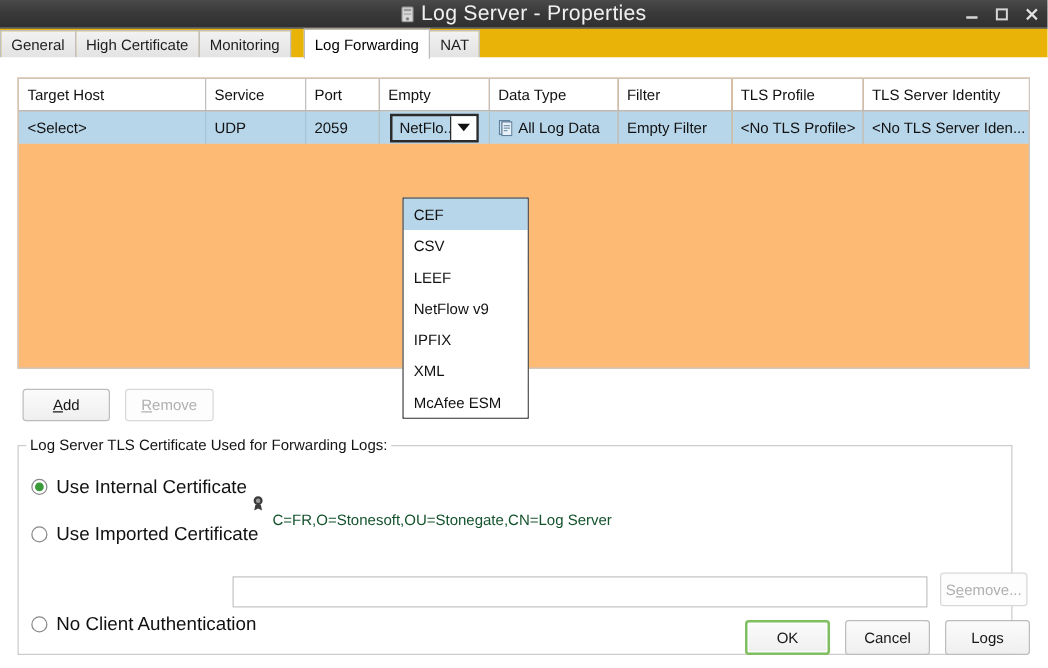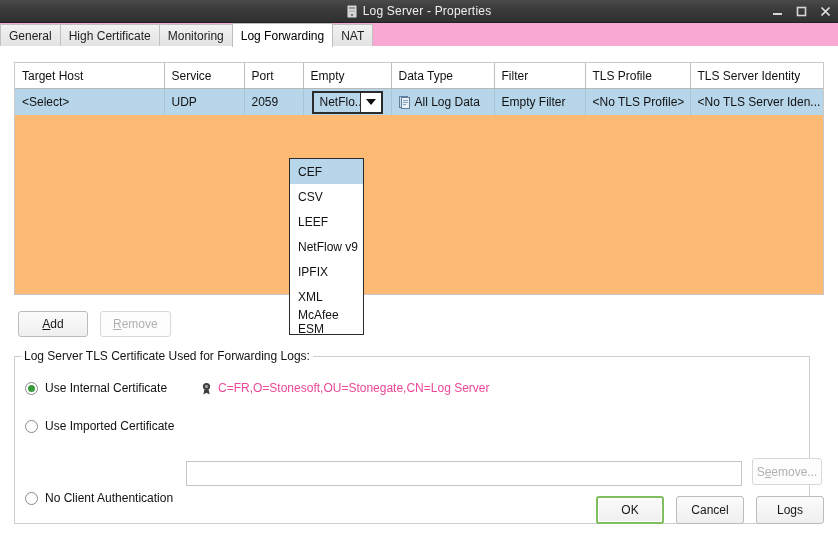--- a/index.html
+++ b/index.html
@@ -23,33 +23,33 @@
     position: relative;
     border-bottom: 1px solid #222;
   }
   .title-center {
     position: absolute; left: 0; right: 0;
     display: flex; align-items: center; justify-content: center;
     gap: 6px;
     pointer-events: none;
   }
   .title-text {
-    color: #f0f0f0; font-size: 12px; letter-spacing: .2px;
+    color: #f0f0f0; font-size: 17px; letter-spacing: .2px;
   }
   .server-icon { width: 10px; height: 13px; display:block; }
   .win-controls {
     position: absolute; right: 7px; top: 0; bottom: 0;
     display: flex; align-items: center; gap: 12px;
   }
   .win-btn { width: 12px; height: 14px; display:flex; align-items:center; justify-content:center; cursor: default; }
 
   
   .tabstrip {
     height: 24px;
-    background: #f9a8d4;
+    background: #eab308;
     display: flex; align-items: flex-end;
     padding-left: 0;
     position: relative;
   }
   .tabstrip::after {
     content: ""; position: absolute; left: 0; right: 0; bottom: 0;
     height: 1px; background: #ffffff;
   }
   .tab {
     height: 23px;
@@ -63,20 +63,21 @@
     color: #1d1d1d;
     position: relative;
     box-sizing: border-box;
   }
   .tab.active {
     background: #ffffff;
     height: 24px;
     z-index: 3;
     border-color: #bdbdbd;
     color: #000;
+    margin-left: 11px;
   }
 
   
   .panel {
     position: absolute;
     left: 0; top: 46px; right: 0; bottom: 0;
     background: #ffffff;
   }
 
   
@@ -147,22 +148,22 @@
     border-right: 5px solid transparent;
     border-top: 6px solid #101010;
   }
 
   
   .doc-icon { width: 11px; height: 13px; display:block; }
 
   
   .dropdown {
     position: absolute;
-    left: 289px; top: 112px;
-    width: 75px;
+    left: 322px; top: 112px;
+    width: 101px;
     border: 1px solid #2b2b2b;
     background: #ffffff;
     z-index: 40;
     box-sizing: border-box;
   }
   .dd-item {
     height: 25px;
     display: flex; align-items: center;
     padding-left: 8px;
     font-size: 12px;
@@ -224,27 +225,27 @@
     background: #ffffff;
     box-sizing: border-box;
     display: flex; align-items: center; justify-content: center;
     margin-right: 7px;
     flex: none;
   }
   .radio .dot {
     width: 7px; height: 7px; border-radius: 50%;
     background: #3a9a3a;
   }
-  .radio-label { font-size: 12px; color: #111; white-space: nowrap; }
+  .radio-label { font-size: 15px; color: #111; white-space: nowrap; }
 
   .cert-value {
     display: flex; align-items: center; gap: 6px;
     position: absolute; left: 186px;
   }
-  .cert-link { color: #ec4899; font-size: 12px; white-space: nowrap; }
+  .cert-link { color: #14532d; font-size: 12px; white-space: nowrap; margin-top: 28px; }
   .cert-icon { width: 11px; height: 13px; display: block; }
 
   .textfield {
     position: absolute;
     left: 186px; top: 415px;
     width: 556px; height: 25px;
     border: 1px solid #c6c6c6;
     background: #ffffff;
     box-sizing: border-box;
   }

